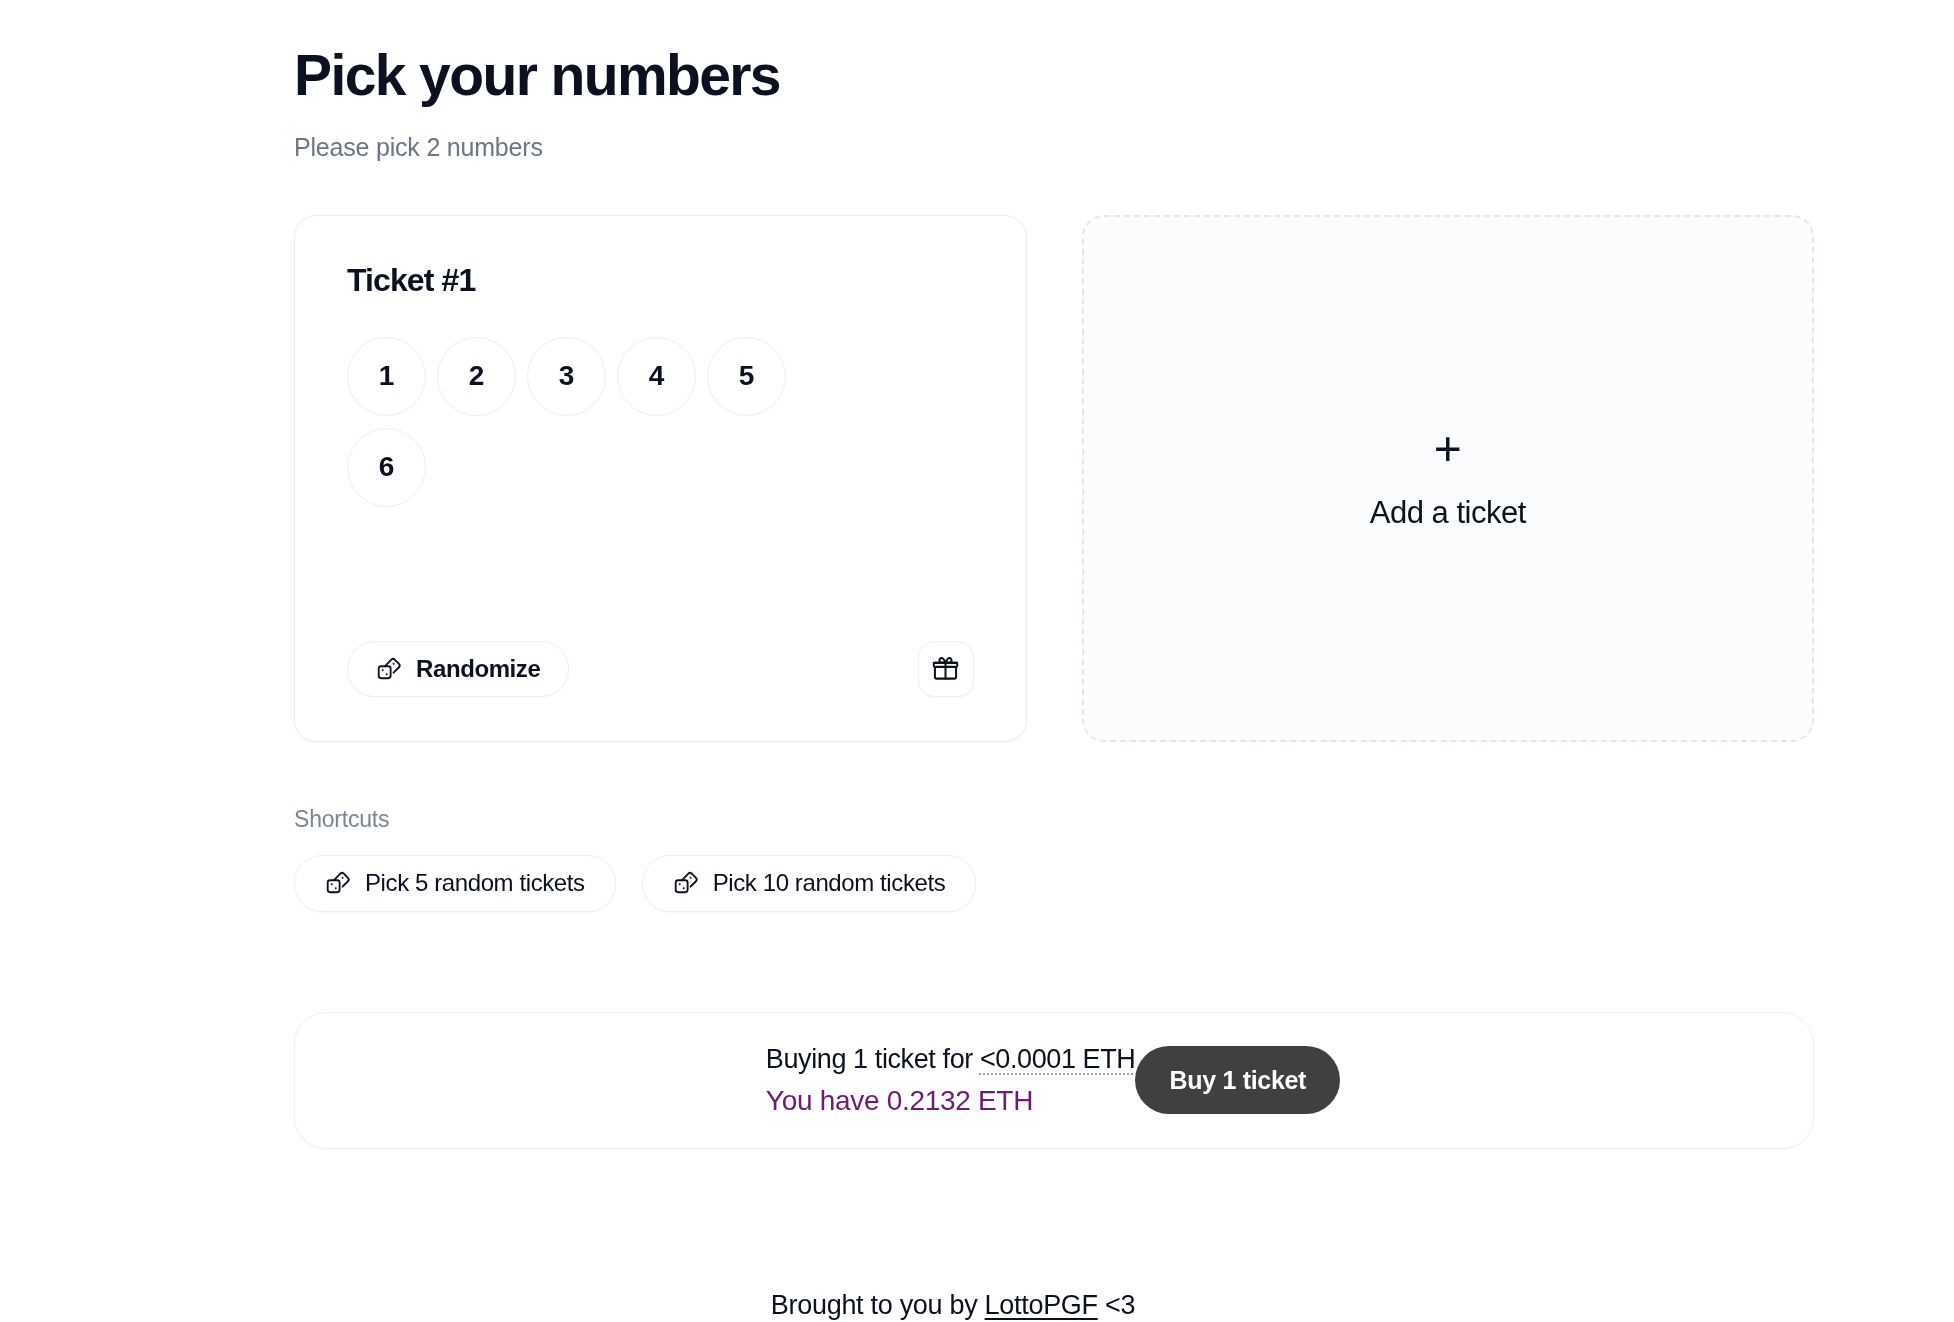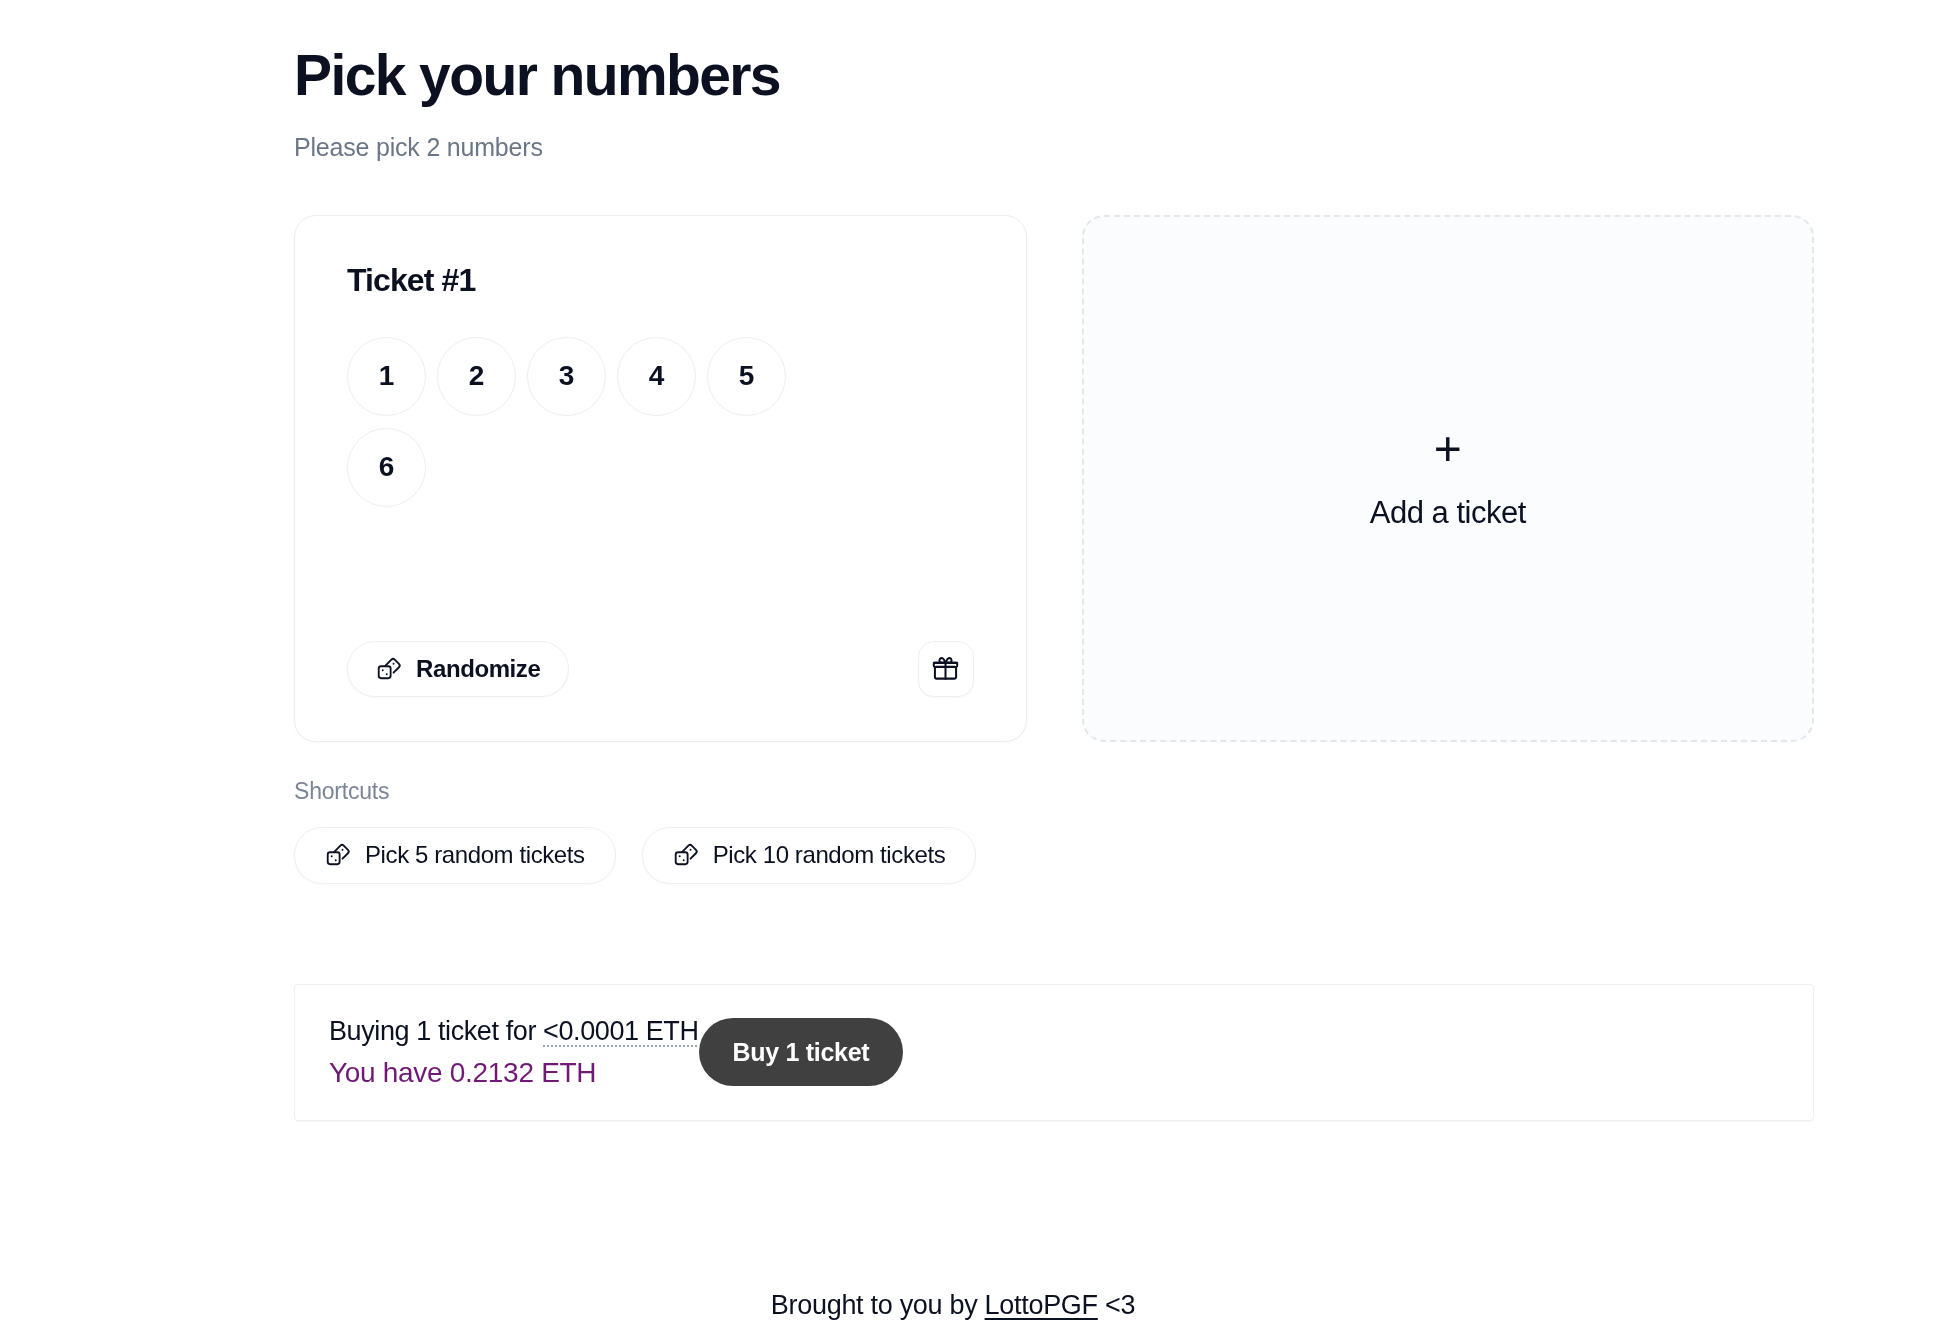--- a/index.html
+++ b/index.html
@@ -155,21 +155,21 @@
 
   .add-label {
     font-size: 31px;
     font-weight: 400;
     color: #0b1120;
     letter-spacing: -0.5px;
   }
 
   
   .shortcuts-label {
-    margin-top: 36px;
+    margin-top: 64px;
     font-size: 23px;
     color: #7a8596;
     letter-spacing: -0.2px;
   }
 
   .shortcuts-row {
     margin-top: 22px;
     display: flex;
     gap: 26px;
   }
@@ -182,24 +182,24 @@
     justify-content: flex-end;
   }
 
   
   .purchase-bar {
     margin-top: 100px;
     width: 1520px;
     height: 137px;
     background: #ffffff;
     border: 1.5px solid #edf0f4;
-    border-radius: 4px;
-    display: flex;
-    align-items: center;
-    justify-content: flex-start;
+    border-radius: 32px;
+    display: flex;
+    align-items: center;
+    justify-content: center;
     padding: 0 36px 0 34px;
     box-shadow: 0 1px 2px rgba(16,24,40,0.03);
   }
 
   .purchase-line1 {
     font-size: 27px;
     color: #0b1120;
     letter-spacing: -0.4px;
   }
 

